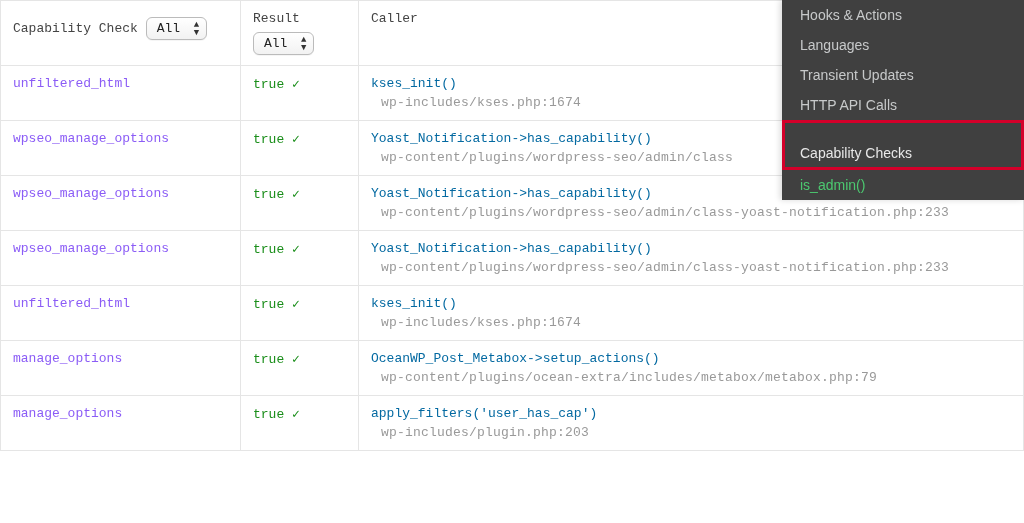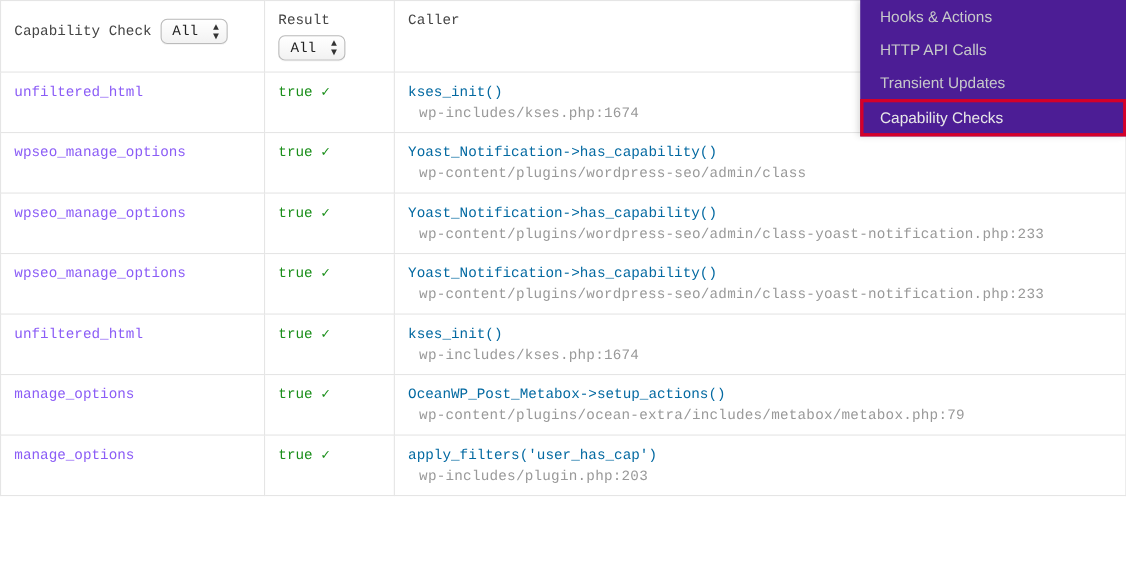--- a/index.html
+++ b/index.html
@@ -70,37 +70,37 @@
   .path { color: #999; display: block; margin-top: 4px; letter-spacing: 0.2px;}
 
   .nowrap { white-space: nowrap; overflow: hidden; text-overflow: clip; margin-left: 10px; }
 
   
   .panel {
     position: absolute;
     top: 0;
     right: 0;
     width: 242px;
-    background: #4c1d95;
+    background: #404040;
     color: #c7c9ca;
     font-family: -apple-system, BlinkMacSystemFont, "Segoe UI", Arial, sans-serif;
     font-size: 14px;
     box-shadow: -2px 0 6px rgba(0,0,0,0.15);
   }
   .panel .item {
     padding: 7px 14px 7px 18px;
     cursor: pointer;
     white-space: nowrap;
   }
   .panel .item.fn-item {
     color: #4cc870;
   }
   .panel .item.highlight {
     border: 3px solid #d4002a;
-    padding: 6px 11px 6px 15px;
+    padding: 22px 11px 6px 15px;
     color: #e8e8e8;
   }
 </style>
 </head>
 <body>
 
 <table class="main">
   <colgroup>
     <col class="col-cap">
     <col class="col-res">
@@ -161,16 +161,18 @@
       <tr>
         <td class="cap"><span>manage_options</span></td>
         <td class="true"><span>true ✓</span></td>
         <td><span class="fn">apply_filters('user_has_cap')</span><span class="path nowrap">wp-includes/plugin.php:203</span></td>
       </tr>
     </tbody>
 </table>
 
 <div class="panel" id="debug-panel">
     <div class="item"><span>Hooks &amp; Actions</span></div>
+    <div class="item"><span>Languages</span></div>
+    <div class="item"><span>Transient Updates</span></div>
     <div class="item"><span>HTTP API Calls</span></div>
-    <div class="item"><span>Transient Updates</span></div>
     <div class="item highlight"><span>Capability Checks</span></div>
+    <div class="item fn-item"><span>is_admin()</span></div>
   </div>
 
 </body></html>

